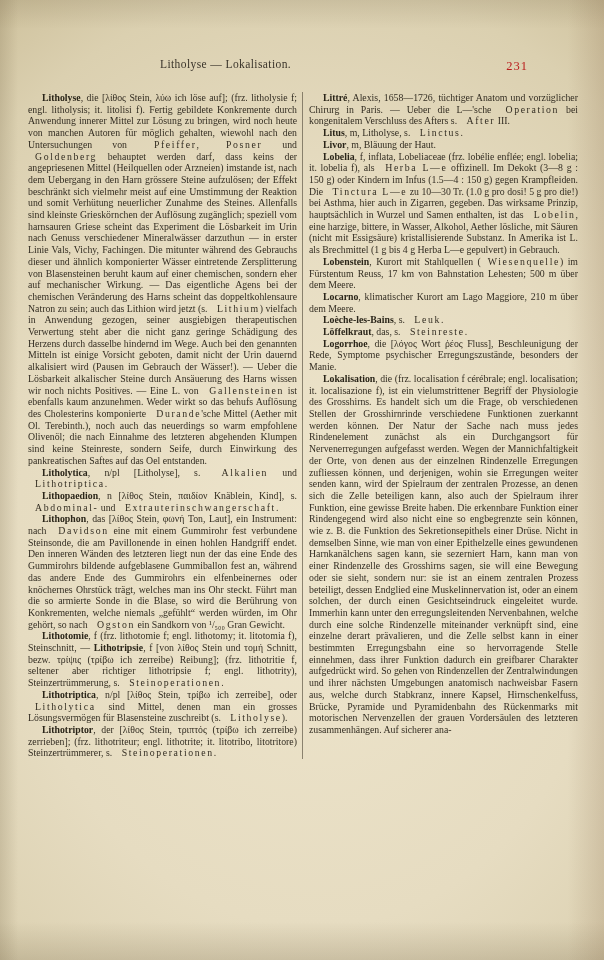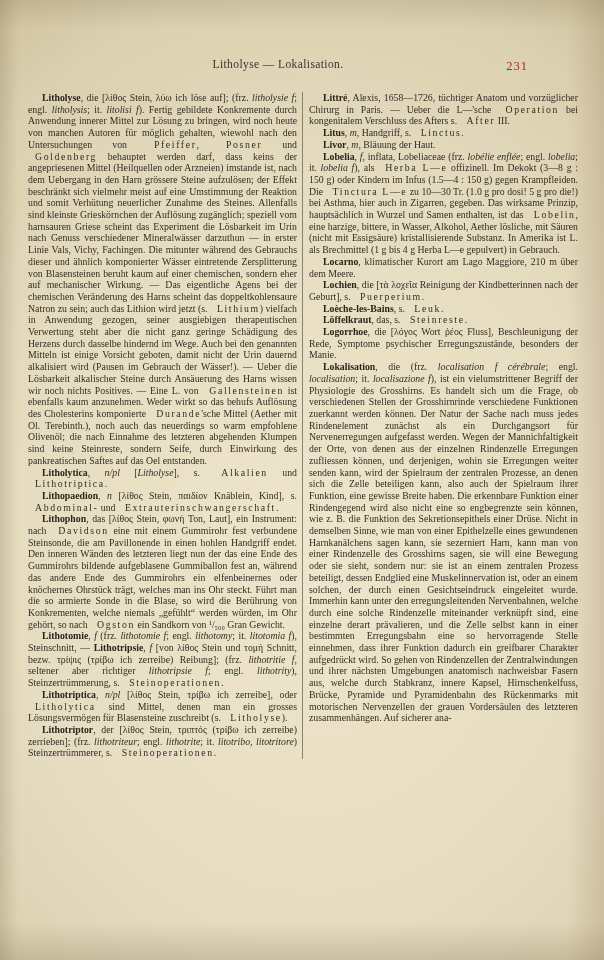--- a/index.html
+++ b/index.html
@@ -26,23 +26,22 @@
   }
   .running-header {
     position: absolute;
     top: 58px;
     left: 28px;
     width: 550px;
     height: 18px;
   }
   .header-title {
     position: absolute;
-    left: 120px;
+    left: 132px;
     width: 260px;
-    text-align: center;
     font-size: 11.5px;
     letter-spacing: 0.4px;
     color: #3a342a;
   }
   .page-number {
     position: absolute;
     right: 50px;
     top: 1px;
     font-size: 12.5px;
     letter-spacing: 1px;
@@ -68,21 +67,21 @@
   .divider {
     width: 1px;
     background: #6a6250;
     opacity: 0.75;
   }
   p.entry {
     margin: 0;
     text-indent: 14px;
   }
   .seg-b  { font-weight: bold; color: #2a2519; }
-  .seg-i  { font-style: italic; }
+  .seg-i  { }
   .seg-sp { letter-spacing: 1.6px; padding-left: 7px; }
   .seg-n  { letter-spacing: 0; }
 </style>
 </head>
 <body>
 
 <div class="page">
 
   <div class="running-header">
     <span class="header-title">Litholyse — Lokalisation.</span>
@@ -95,25 +94,25 @@
         <p class="entry"><span class="seg-b">Litholytica</span><span class="seg-n">, </span><span class="seg-i">n/pl</span><span class="seg-n"> [</span><span class="seg-i">Litholyse</span><span class="seg-n">], s. </span><span class="seg-sp">Alkalien</span><span class="seg-n"> und </span><span class="seg-sp">Lithotriptica</span><span class="seg-n">.</span></p>
         <p class="entry"><span class="seg-b">Lithopaedion</span><span class="seg-n">, </span><span class="seg-i">n</span><span class="seg-n"> [λίθος Stein, παιδίον Knäblein, Kind], s. </span><span class="seg-sp">Abdominal-</span><span class="seg-n"> und </span><span class="seg-sp">Extrauterinschwangerschaft</span><span class="seg-n">.</span></p>
         <p class="entry"><span class="seg-b">Lithophon</span><span class="seg-n">, das [λίθος Stein, φωνή Ton, Laut], ein Instrument: nach </span><span class="seg-sp">Davidson</span><span class="seg-n"> eine mit einem Gummirohr fest verbundene Steinsonde, die am Pavillonende in einen hohlen Handgriff endet. Den inneren Wänden des letzteren liegt nun der das eine Ende des Gummirohrs bildende aufgeblasene Gummiballon fest an, während das andere Ende des Gummirohrs ein elfenbeinernes oder knöchernes Ohrstück trägt, welches man ins Ohr steckt. Führt man die so armierte Sonde in die Blase, so wird die Berührung von Konkrementen, welche niemals „gefühlt“ werden würden, im Ohr gehört, so nach </span><span class="seg-sp">Ogston</span><span class="seg-n"> ein Sandkorn von ¹/₅₀₀ Gran Gewicht.</span></p>
         <p class="entry"><span class="seg-b">Lithotomie</span><span class="seg-n">, </span><span class="seg-i">f</span><span class="seg-n"> (frz. </span><span class="seg-i">lithotomie f</span><span class="seg-n">; engl. </span><span class="seg-i">lithotomy</span><span class="seg-n">; it. </span><span class="seg-i">litotomia f</span><span class="seg-n">), Steinschnitt, — </span><span class="seg-b">Lithotripsie</span><span class="seg-n">, </span><span class="seg-i">f</span><span class="seg-n"> [von λίθος Stein und τομή Schnitt, bezw. τρίψις (τρίβω ich zerreibe) Reibung]; (frz. </span><span class="seg-i">lithotritie f</span><span class="seg-n">, seltener aber richtiger </span><span class="seg-i">lithotripsie f</span><span class="seg-n">; engl. </span><span class="seg-i">lithotrity</span><span class="seg-n">), Steinzertrümmerung, s. </span><span class="seg-sp">Steinoperationen</span><span class="seg-n">.</span></p>
         <p class="entry"><span class="seg-b">Lithotriptica</span><span class="seg-n">, </span><span class="seg-i">n/pl</span><span class="seg-n"> [λίθος Stein, τρίβω ich zerreibe], oder </span><span class="seg-sp">Litholytica</span><span class="seg-n"> sind Mittel, denen man ein grosses Lösungsvermögen für Blasensteine zuschreibt (s. </span><span class="seg-sp">Litholyse</span><span class="seg-n">).</span></p>
         <p class="entry"><span class="seg-b">Lithotriptor</span><span class="seg-n">, der [λίθος Stein, τριπτός (τρίβω ich zerreibe) zerrieben]; (frz. </span><span class="seg-i">lithotriteur</span><span class="seg-n">; engl. </span><span class="seg-i">lithotrite</span><span class="seg-n">; it. </span><span class="seg-i">litotribo</span><span class="seg-n">, </span><span class="seg-i">litotritore</span><span class="seg-n">) Steinzertrümmerer, s. </span><span class="seg-sp">Steinoperationen</span><span class="seg-n">.</span></p>
       </div>
     <div class="divider"></div>
     <div class="col col-right">
         <p class="entry"><span class="seg-b">Littré</span><span class="seg-n">, Alexis, 1658—1726, tüchtiger Anatom und vorzüglicher Chirurg in Paris. — Ueber die L—'sche </span><span class="seg-sp">Operation</span><span class="seg-n"> bei kongenitalem Verschluss des Afters s. </span><span class="seg-sp">After</span><span class="seg-n"> III.</span></p>
-        <p class="entry"><span class="seg-b">Litus</span><span class="seg-n">, </span><span class="seg-i">m</span><span class="seg-n">, Handgriff, s. </span><span class="seg-sp">Linctus</span><span class="seg-n">.</span></p>
+        <p class="entry"><span class="seg-b">Litus</span><span class="seg-n">, </span><span class="seg-i">m</span><span class="seg-n">, Litholyse, s. </span><span class="seg-sp">Linctus</span><span class="seg-n">.</span></p>
         <p class="entry"><span class="seg-b">Livor</span><span class="seg-n">, </span><span class="seg-i">m</span><span class="seg-n">, Bläuung der Haut.</span></p>
         <p class="entry"><span class="seg-b">Lobelia</span><span class="seg-n">, </span><span class="seg-i">f</span><span class="seg-n">, inflata, Lobeliaceae (frz. </span><span class="seg-i">lobélie enflée</span><span class="seg-n">; engl. </span><span class="seg-i">lobelia</span><span class="seg-n">; it. </span><span class="seg-i">lobelia f</span><span class="seg-n">), als </span><span class="seg-sp">Herba L—e</span><span class="seg-n"> offizinell. Im Dekokt (3—8 g : 150 g) oder Kindern im Infus (1.5—4 : 150 g) gegen Krampfleiden. Die </span><span class="seg-sp">Tinctura L—e</span><span class="seg-n"> zu 10—30 Tr. (1.0 g pro dosi! 5 g pro die!) bei Asthma, hier auch in Zigarren, gegeben. Das wirksame Prinzip, hauptsächlich in Wurzel und Samen enthalten, ist das </span><span class="seg-sp">Lobelin</span><span class="seg-n">, eine harzige, bittere, in Wasser, Alkohol, Aether lösliche, mit Säuren (nicht mit Essigsäure) kristallisierende Substanz. In Amerika ist L. als Brechmittel (1 g bis 4 g Herba L—e gepulvert) in Gebrauch.</span></p>
+        <p class="entry"><span class="seg-b">Lobenstein</span><span class="seg-n">, Kurort mit Stahlquellen (</span><span class="seg-sp">Wiesenquelle</span><span class="seg-n">) im Fürstentum Reuss, 17 km von Bahnstation Lehesten; 500 m über dem Meere.</span></p>
         <p class="entry"><span class="seg-b">Locarno</span><span class="seg-n">, klimatischer Kurort am Lago Maggiore, 210 m über dem Meere.</span></p>
-        <p class="entry"><span class="seg-b">Lochien</span><span class="seg-n">, die [τὰ λοχεῖα Reinigung der Kindbetterinnen nach der Geburt], s. </span><span class="seg-sp">Puerperium</span><span class="seg-n">.</span></p>
         <p class="entry"><span class="seg-b">Loèche-les-Bains</span><span class="seg-n">, s. </span><span class="seg-sp">Leuk</span><span class="seg-n">.</span></p>
         <p class="entry"><span class="seg-b">Löffelkraut</span><span class="seg-n">, das, s. </span><span class="seg-sp">Steinreste</span><span class="seg-n">.</span></p>
         <p class="entry"><span class="seg-b">Logorrhoe</span><span class="seg-n">, die [λόγος Wort ῥέος Fluss], Beschleunigung der Rede, Symptome psychischer Erregungszustände, besonders der Manie.</span></p>
         <p class="entry"><span class="seg-b">Lokalisation</span><span class="seg-n">, die (frz. </span><span class="seg-i">localisation f cérébrale</span><span class="seg-n">; engl. </span><span class="seg-i">localisation</span><span class="seg-n">; it. </span><span class="seg-i">localisazione f</span><span class="seg-n">), ist ein vielumstrittener Begriff der Physiologie des Grosshirns. Es handelt sich um die Frage, ob verschiedenen Stellen der Grosshirnrinde verschiedene Funktionen zuerkannt werden können. Der Natur der Sache nach muss jedes Rindenelement zunächst als ein Durchgangsort für Nervenerregungen aufgefasst werden. Wegen der Mannichfaltigkeit der Orte, von denen aus der einzelnen Rindenzelle Erregungen zufliessen können, und derjenigen, wohin sie Erregungen weiter senden kann, wird der Spielraum der zentralen Prozesse, an denen sich die Zelle beteiligen kann, also auch der Spielraum ihrer Funktion, eine gewisse Breite haben. Die erkennbare Funktion einer Rindengegend wird also nicht eine so engbegrenzte sein können, wie z. B. die Funktion des Sekretionsepithels einer Drüse. Nicht in demselben Sinne, wie man von einer Epithelzelle eines gewundenen Harnkanälchens sagen kann, sie sezerniert Harn, kann man von einer Rindenzelle des Grosshirns sagen, sie will eine Bewegung oder sie sieht, sondern nur: sie ist an einem zentralen Prozess beteiligt, dessen Endglied eine Muskelinnervation ist, oder an einem solchen, der durch einen Gesichtseindruck eingeleitet wurde. Immerhin kann unter den erregungsleitenden Nervenbahnen, welche durch eine solche Rindenzelle miteinander verknüpft sind, eine einzelne derart prävalieren, und die Zelle selbst kann in einer bestimmten Erregungsbahn eine so hervorragende Stelle einnehmen, dass ihrer Funktion dadurch ein greifbarer Charakter aufgedrückt wird. So gehen von Rindenzellen der Zentralwindungen und ihrer nächsten Umgebungen anatomisch nachweisbar Fasern aus, welche durch Stabkranz, innere Kapsel, Hirnschenkelfuss, Brücke, Pyramide und Pyramidenbahn des Rückenmarks mit motorischen Nervenzellen der grauen Vordersäulen des letzteren zusammenhängen. Auf sicherer ana-</span></p>
       </div>
   </div>
 
 </div>
 
 </body></html>

